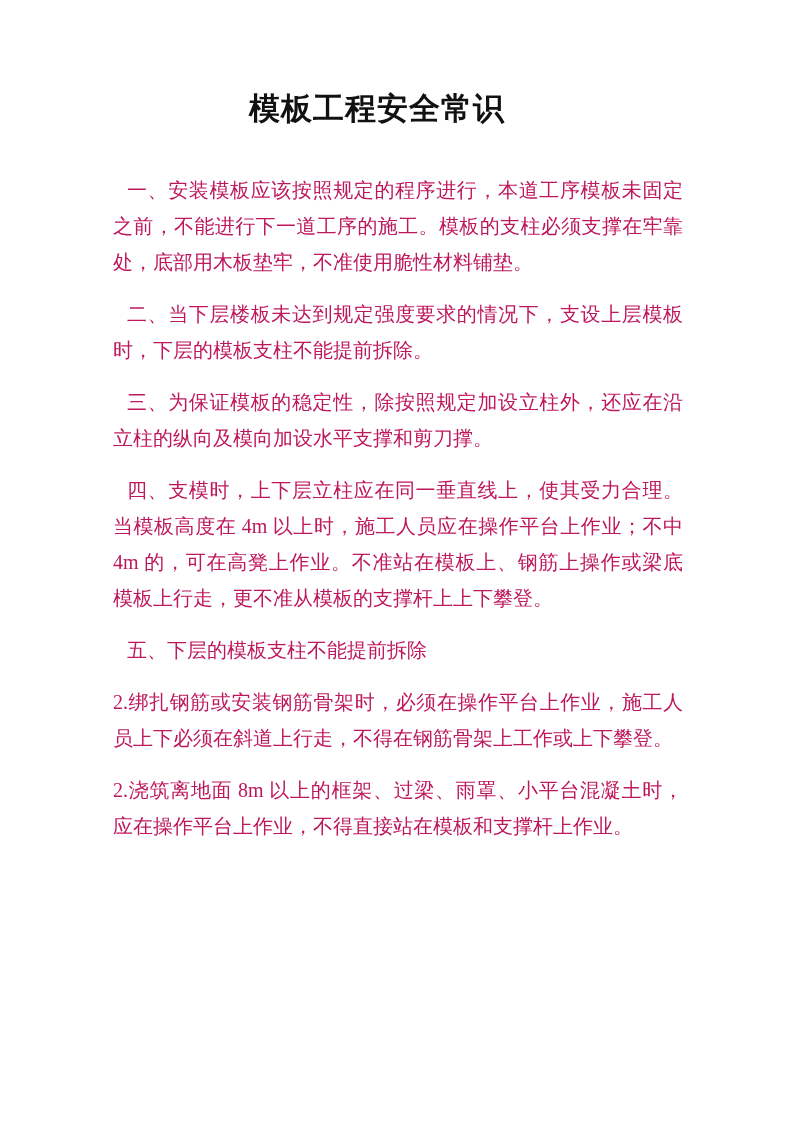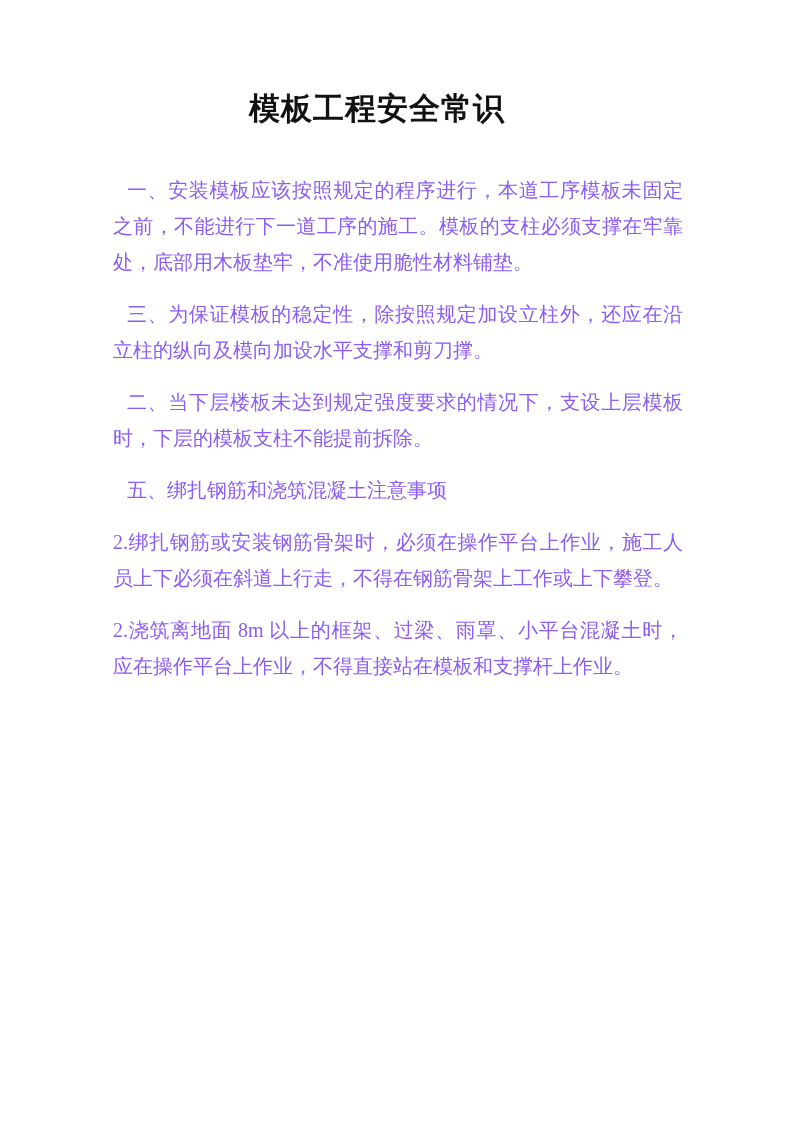--- a/index.html
+++ b/index.html
@@ -33,33 +33,34 @@
   .doc-body {
     width: 570px;
   }
   .para {
     font-size: 20px;
     line-height: 36px;
     margin: 0 0 16px 0;
     text-align: justify;
     text-justify: inter-ideograph;
     word-break: break-all;
-    color: #8b5cf6;
+    color: #be185d;
     font-family: Liberation Serif, serif;
   }
   .para.indent {
     text-indent: 14px;
   }
 </style>
 </head>
 <body>
 
 <div class="page">
   <h1 class="doc-title">模板工程安全常识</h1>
   <div class="doc-body">
       <p class="para indent">一、安装模板应该按照规定的程序进行，本道工序模板未固定之前，不能进行下一道工序的施工。模板的支柱必须支撑在牢靠处，底部用木板垫牢，不准使用脆性材料铺垫。</p>
+      <p class="para indent">二、当下层楼板未达到规定强度要求的情况下，支设上层模板时，下层的模板支柱不能提前拆除。</p>
       <p class="para indent">三、为保证模板的稳定性，除按照规定加设立柱外，还应在沿立柱的纵向及模向加设水平支撑和剪刀撑。</p>
-      <p class="para indent">二、当下层楼板未达到规定强度要求的情况下，支设上层模板时，下层的模板支柱不能提前拆除。</p>
-      <p class="para indent">五、绑扎钢筋和浇筑混凝土注意事项</p>
+      <p class="para indent">四、支模时，上下层立柱应在同一垂直线上，使其受力合理。当模板高度在 4m 以上时，施工人员应在操作平台上作业；不中 4m 的，可在高凳上作业。不准站在模板上、钢筋上操作或梁底模板上行走，更不准从模板的支撑杆上上下攀登。</p>
+      <p class="para indent">五、下层的模板支柱不能提前拆除</p>
       <p class="para">2.绑扎钢筋或安装钢筋骨架时，必须在操作平台上作业，施工人员上下必须在斜道上行走，不得在钢筋骨架上工作或上下攀登。</p>
       <p class="para">2.浇筑离地面 8m 以上的框架、过梁、雨罩、小平台混凝土时，应在操作平台上作业，不得直接站在模板和支撑杆上作业。</p>
     </div>
 </div>
 
 </body></html>

